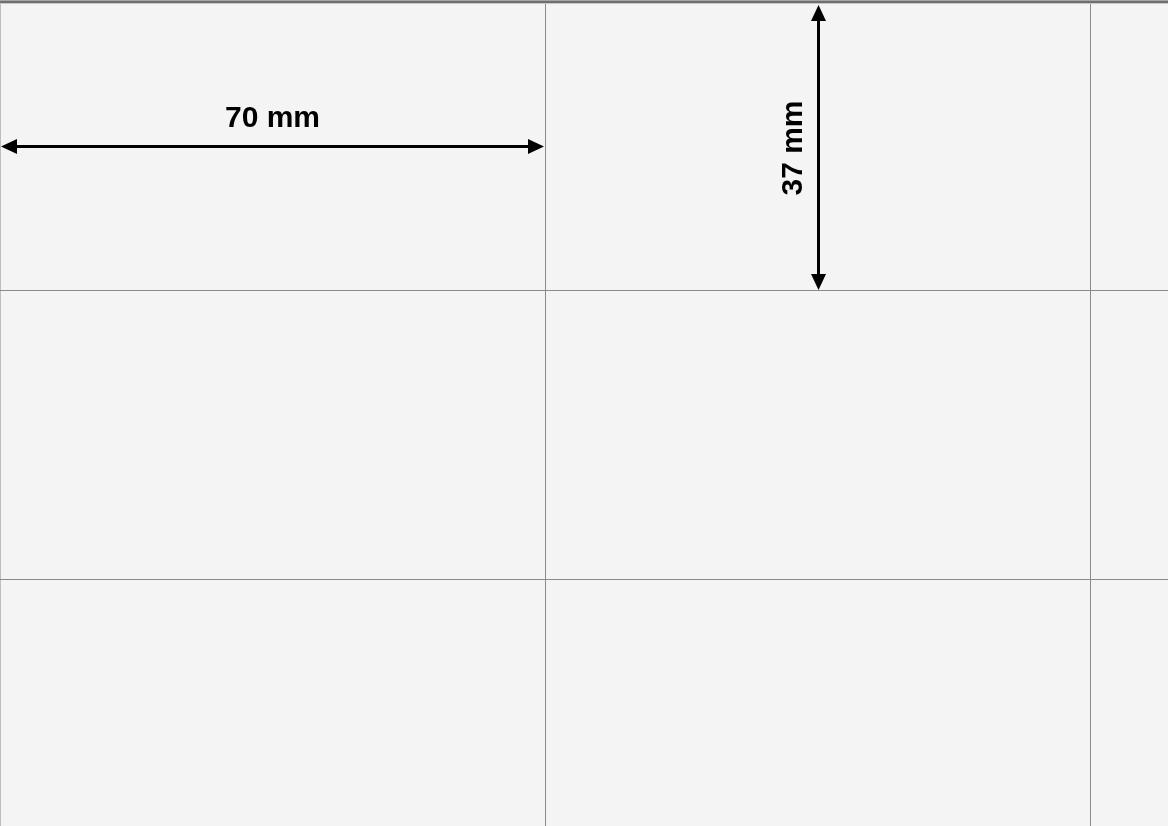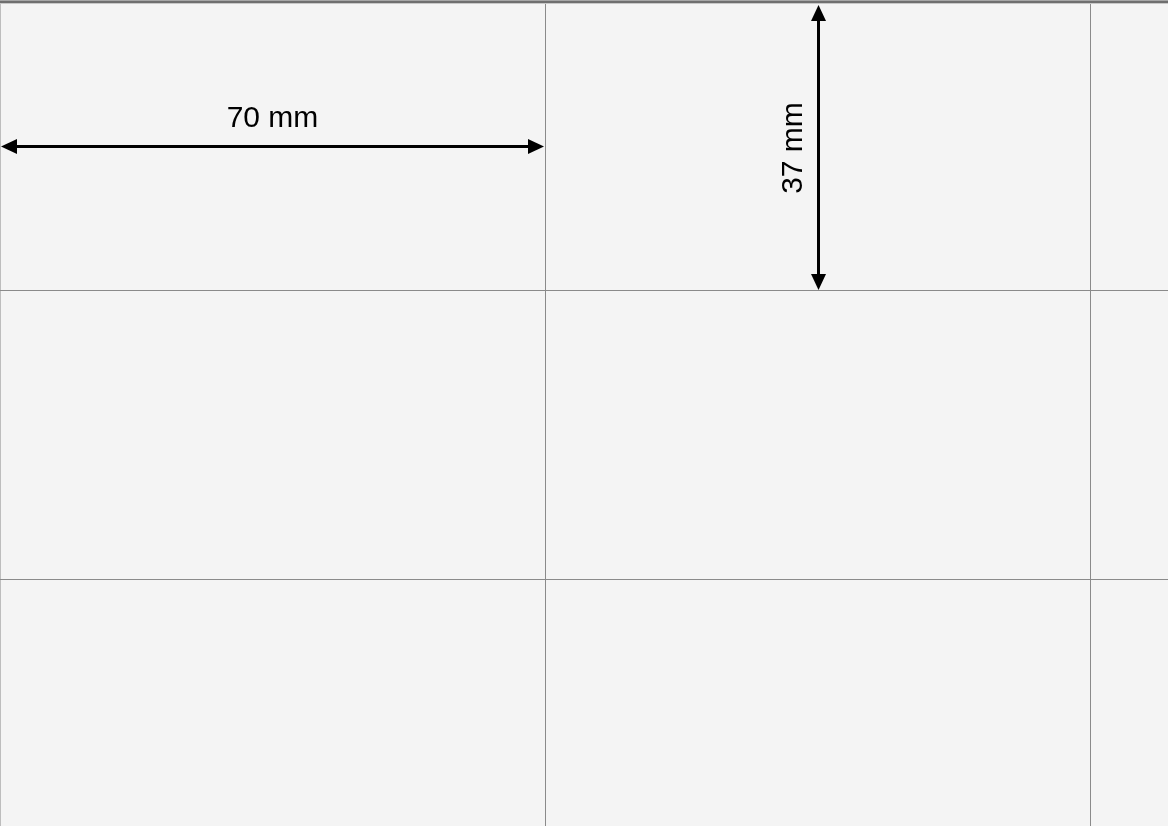--- a/index.html
+++ b/index.html
@@ -9,20 +9,21 @@
     height: 826px;
     overflow: hidden;
     font-family: "Liberation Sans", sans-serif;
     background: #f4f4f4;
   }
   .sheet {
     position: relative;
     width: 1168px;
     height: 826px;
     background: #f4f4f4;
+    font-weight: bold;
   }
   
   .top-edge {
     position: absolute;
     left: 0; top: 0;
     width: 1168px; height: 4px;
     background: linear-gradient(to bottom,
       #a6a6a6 0px, #a6a6a6 1px,
       #6f6f6f 1px, #6f6f6f 3px,
       #c8c8c8 3px, #c8c8c8 4px);

